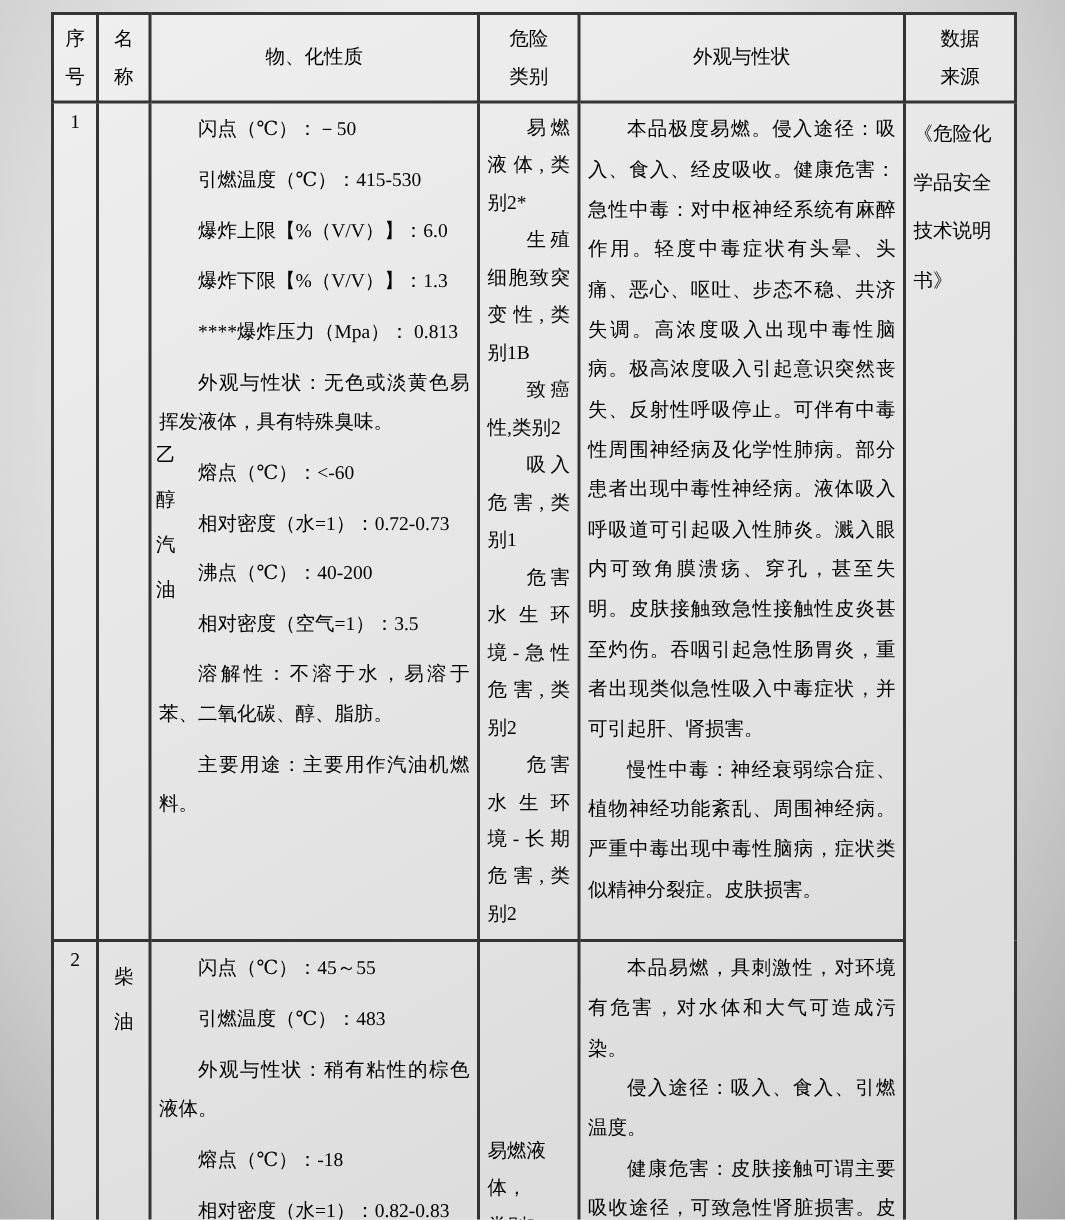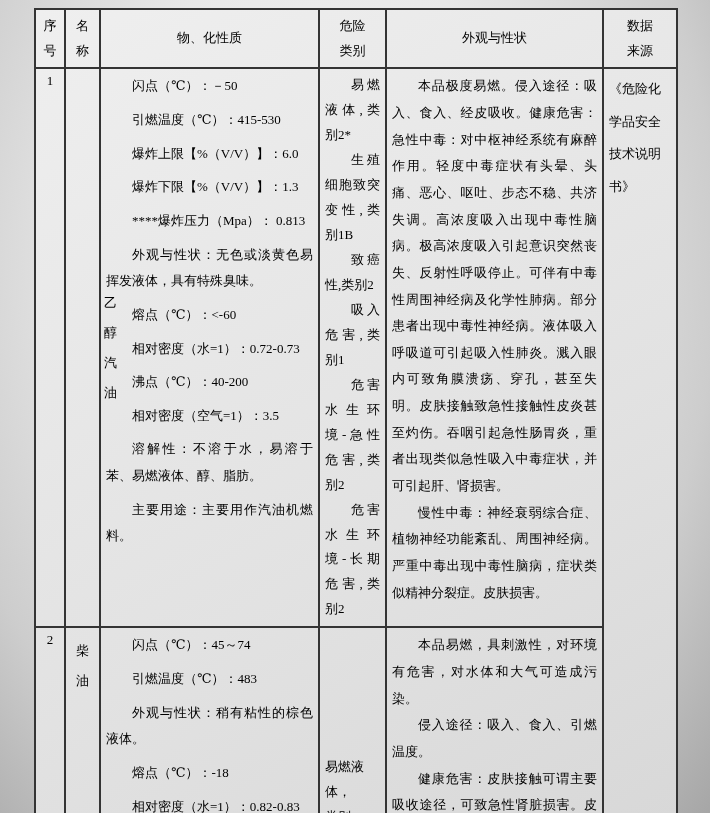--- a/index.html
+++ b/index.html
@@ -74,42 +74,42 @@
         <p>闪点（℃）：－50</p>
         <p>引燃温度（℃）：415-530</p>
         <p>爆炸上限【%（V/V）】：6.0</p>
         <p>爆炸下限【%（V/V）】：1.3</p>
         <p>****爆炸压力（Mpa）： 0.813</p>
         <p>外观与性状：无色或淡黄色易挥发液体，具有特殊臭味。</p>
         <p>熔点（℃）：&lt;-60</p>
         <p>相对密度（水=1）：0.72-0.73</p>
         <p>沸点（℃）：40-200</p>
         <p>相对密度（空气=1）：3.5</p>
-        <p>溶解性：不溶于水，易溶于苯、易燃液体、醇、脂肪。</p>
+        <p>溶解性：不溶于水，易溶于苯、二氧化碳、醇、脂肪。</p>
         <p>主要用途：主要用作汽油机燃料。</p>
       </td>
       <td class="cat">
         <p>易燃液体,类别2*</p>
         <p>生殖细胞致突变性,类别1B</p>
         <p>致癌性,类别2</p>
         <p>吸入危害,类别1</p>
         <p>危害水生环境-急性危害,类别2</p>
         <p>危害水生环境-长期危害,类别2</p>
       </td>
       <td class="hzd">
         <p>本品极度易燃。侵入途径：吸入、食入、经皮吸收。健康危害：急性中毒：对中枢神经系统有麻醉作用。轻度中毒症状有头晕、头痛、恶心、呕吐、步态不稳、共济失调。高浓度吸入出现中毒性脑病。极高浓度吸入引起意识突然丧失、反射性呼吸停止。可伴有中毒性周围神经病及化学性肺病。部分患者出现中毒性神经病。液体吸入呼吸道可引起吸入性肺炎。溅入眼内可致角膜溃疡、穿孔，甚至失明。皮肤接触致急性接触性皮炎甚至灼伤。吞咽引起急性肠胃炎，重者出现类似急性吸入中毒症状，并可引起肝、肾损害。</p>
         <p>慢性中毒：神经衰弱综合症、植物神经功能紊乱、周围神经病。严重中毒出现中毒性脑病，症状类似精神分裂症。皮肤损害。</p>
       </td>
       <td class="src" rowspan="2">《危险化学品安全技术说明书》</td>
     </tr>
     <tr class="r2">
       <td class="seq">2</td>
       <td class="name top">柴油</td>
       <td class="props">
-        <p>闪点（℃）：45～74</p>
+        <p>闪点（℃）：45～55</p>
         <p>引燃温度（℃）：483</p>
         <p>外观与性状：稍有粘性的棕色液体。</p>
         <p>熔点（℃）：-18</p>
         <p>相对密度（水=1）：0.82-0.83</p>
 
       </td>
       <td class="cat mid">
         <p class="noindent">易燃液体，
 类别3</p>
       </td>

